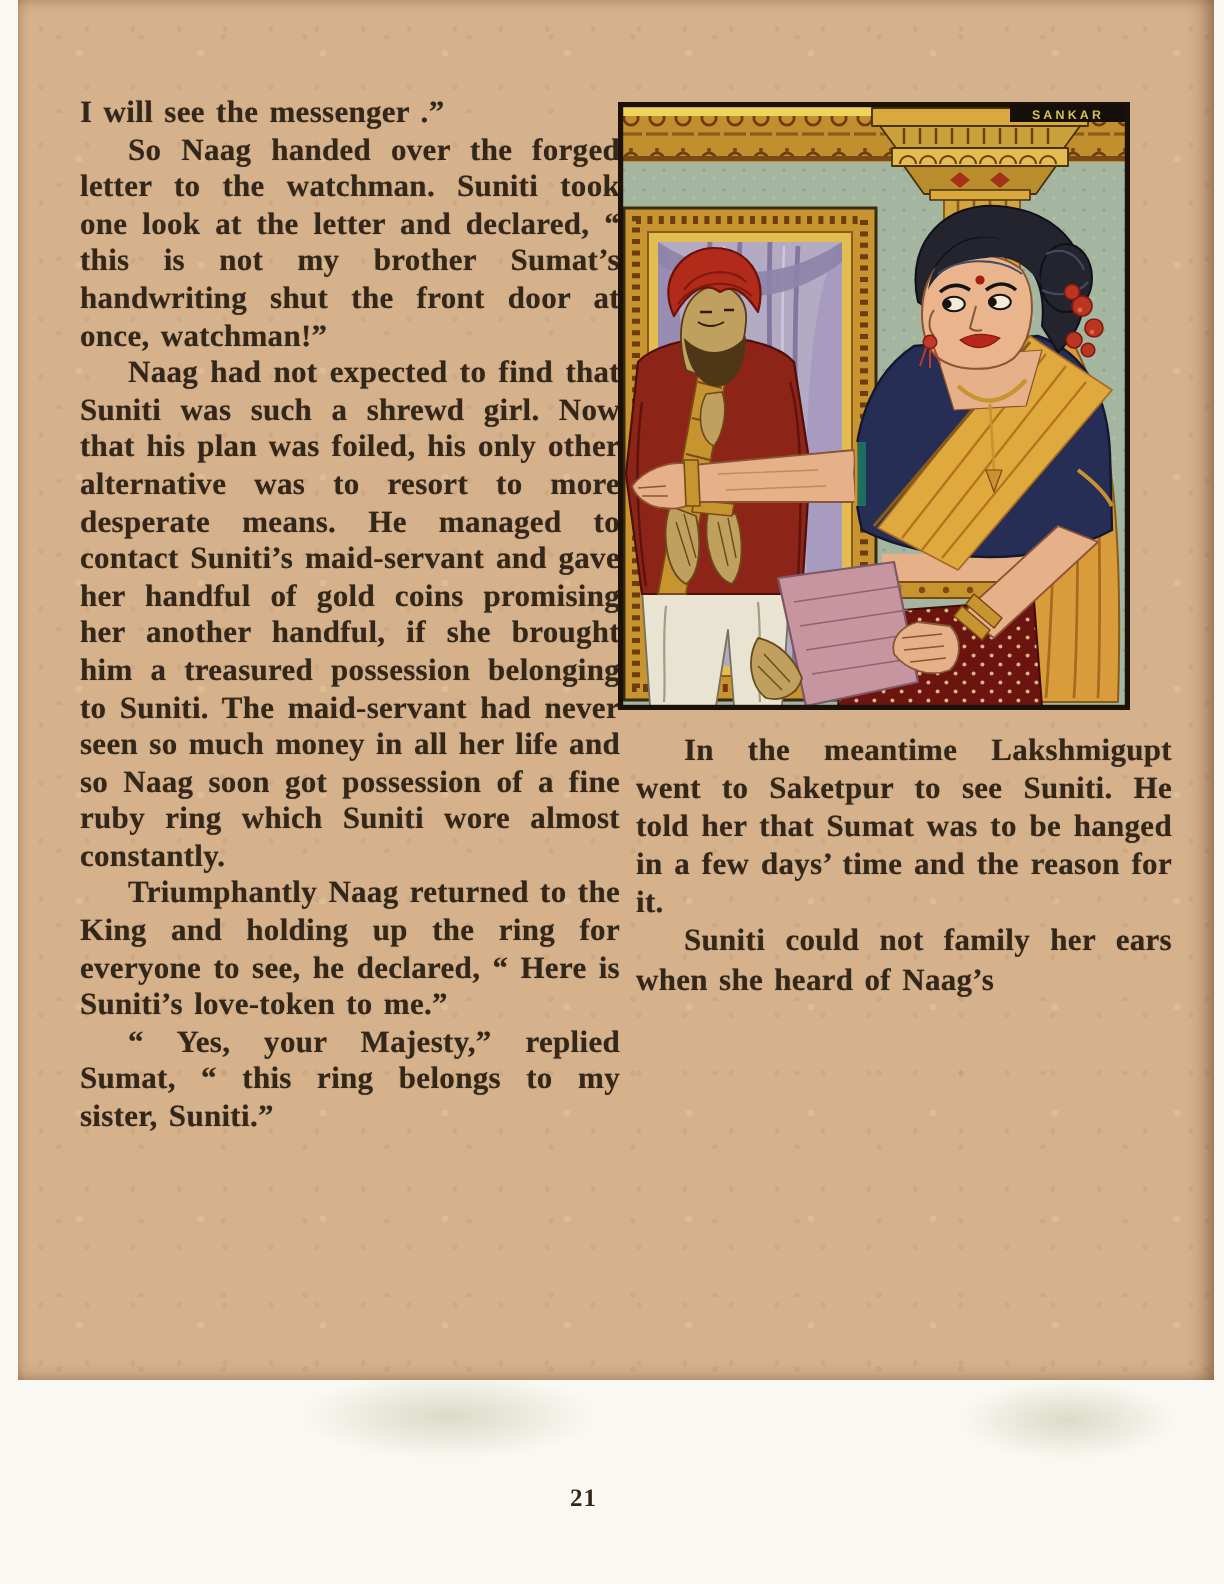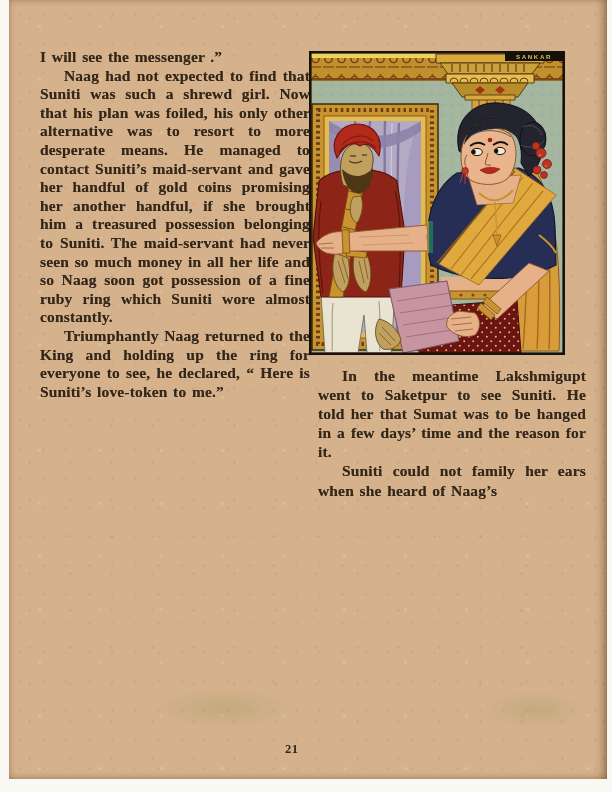--- a/index.html
+++ b/index.html
@@ -2,21 +2,21 @@
 <html><head>
 <meta charset="utf-8">
 <style>
   html,body{margin:0;padding:0;}
   body{
     width:612px;height:792px;position:relative;overflow:hidden;
     background:#faf8f3;
     font-family:"Liberation Serif", serif;
   }
   .page{
-    position:absolute;left:9px;top:0;width:598px;height:779px;
+    position:absolute;left:9px;top:0;width:598px;height:690px;
     background:
       radial-gradient(rgba(140,95,55,.12) 1.2px, transparent 1.7px),
       radial-gradient(rgba(120,80,45,.09) 1px, transparent 1.4px),
       radial-gradient(rgba(244,224,190,.22) 1.6px, transparent 2.1px),
       #d6b28c;
     background-size:41px 37px,23px 29px,61px 53px;
     box-shadow:
       inset -8px 0 10px -5px rgba(88,54,26,.55),
       inset 3px 0 6px -3px rgba(88,54,26,.30),
       inset 0 -5px 9px -5px rgba(88,54,26,.30),
@@ -47,22 +47,24 @@
 </head>
 <body>
 
 <div class="page">
 
   <div class="stain" style="left:140px;top:686px;width:150px;height:44px;"></div>
   <div class="stain" style="left:470px;top:690px;width:110px;height:40px;"></div>
 
   <div class="col col-left">
     <p class="noindent">I will see the messenger .”</p>
+    <p>So Naag handed over the forged letter to the watchman. Suniti took one look at the letter and declared, “ this is not my brother Sumat’s handwriting shut the front door at once, watchman!”</p>
     <p>Naag had not expected to find that Suniti was such a shrewd girl.  Now that his plan was foiled, his only other alternative was to resort to more desperate means.  He managed to contact Suniti’s maid-servant and gave her handful of gold coins promising her another handful, if she brought him a treasured possession belonging to Suniti.  The maid-servant had never seen so much money in all her life and so Naag soon got possession of a fine ruby ring which Suniti wore almost constantly.</p>
     <p>Triumphantly Naag returned to the King and holding up the ring for everyone to see, he declared, “ Here is Suniti’s love-token to me.”</p>
+    <p>“ Yes, your Majesty,” replied Sumat, “ this ring belongs to my sister, Suniti.”</p>
   </div>
 
   <div class="illustration">
     <svg viewBox="0 0 256 304" width="256" height="306" xmlns="http://www.w3.org/2000/svg">
       <defs>
         <pattern id="frz" width="13" height="21" patternUnits="userSpaceOnUse">
           <rect width="13" height="21" fill="#c28f2e"></rect>
           <circle cx="6.5" cy="8" r="3.6" fill="none" stroke="#6e3c0e" stroke-width="1.4"></circle>
           <path d="M1,16 L12,16" stroke="#8a5c18" stroke-width="1.6"></path>
           <circle cx="6.5" cy="3" r="1.1" fill="#7a4a14"></circle>

